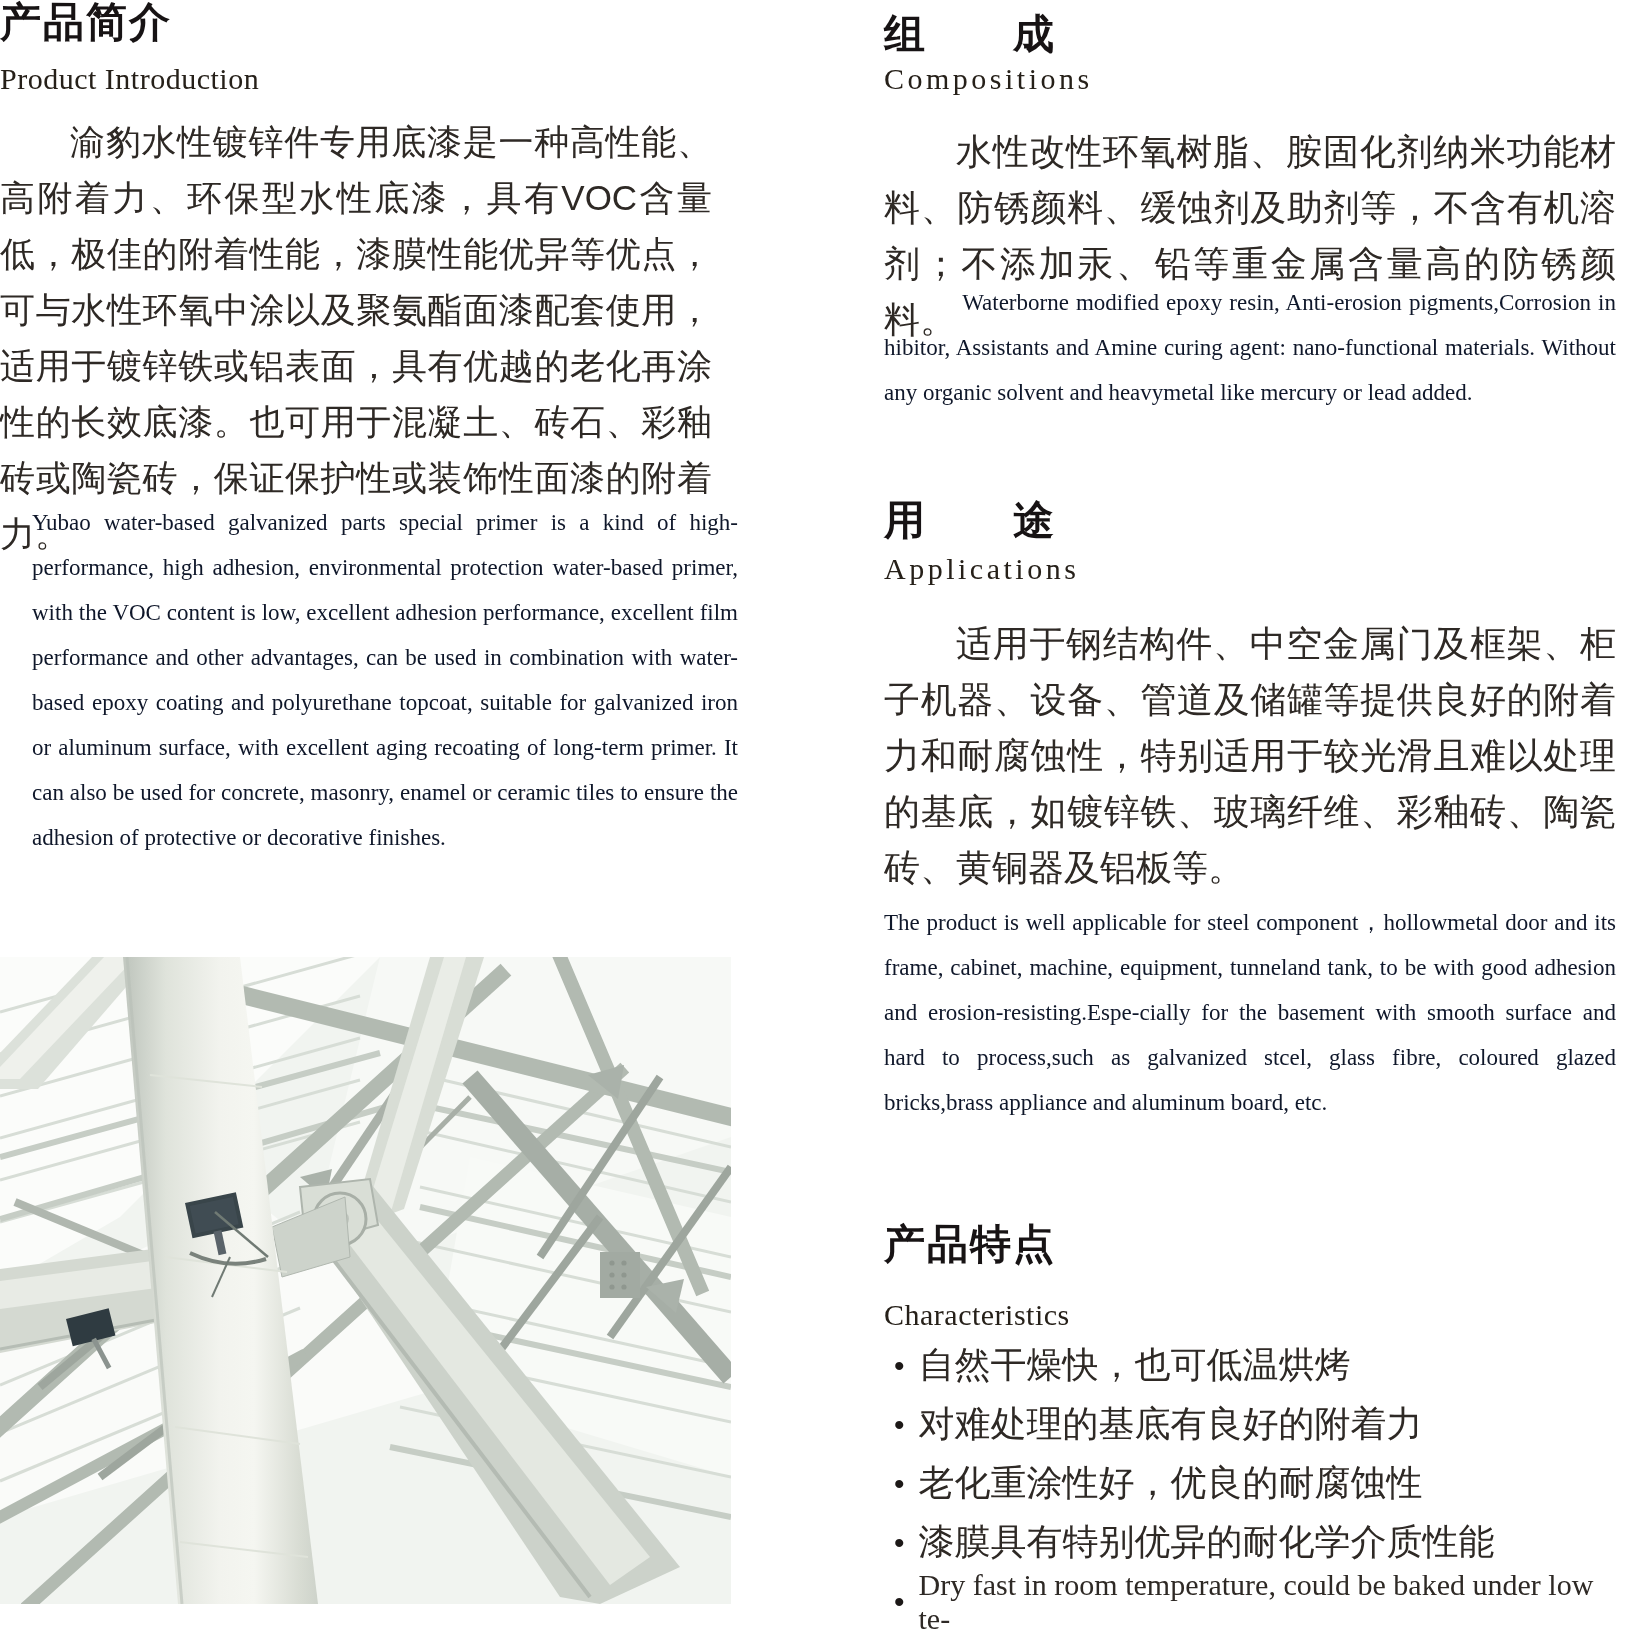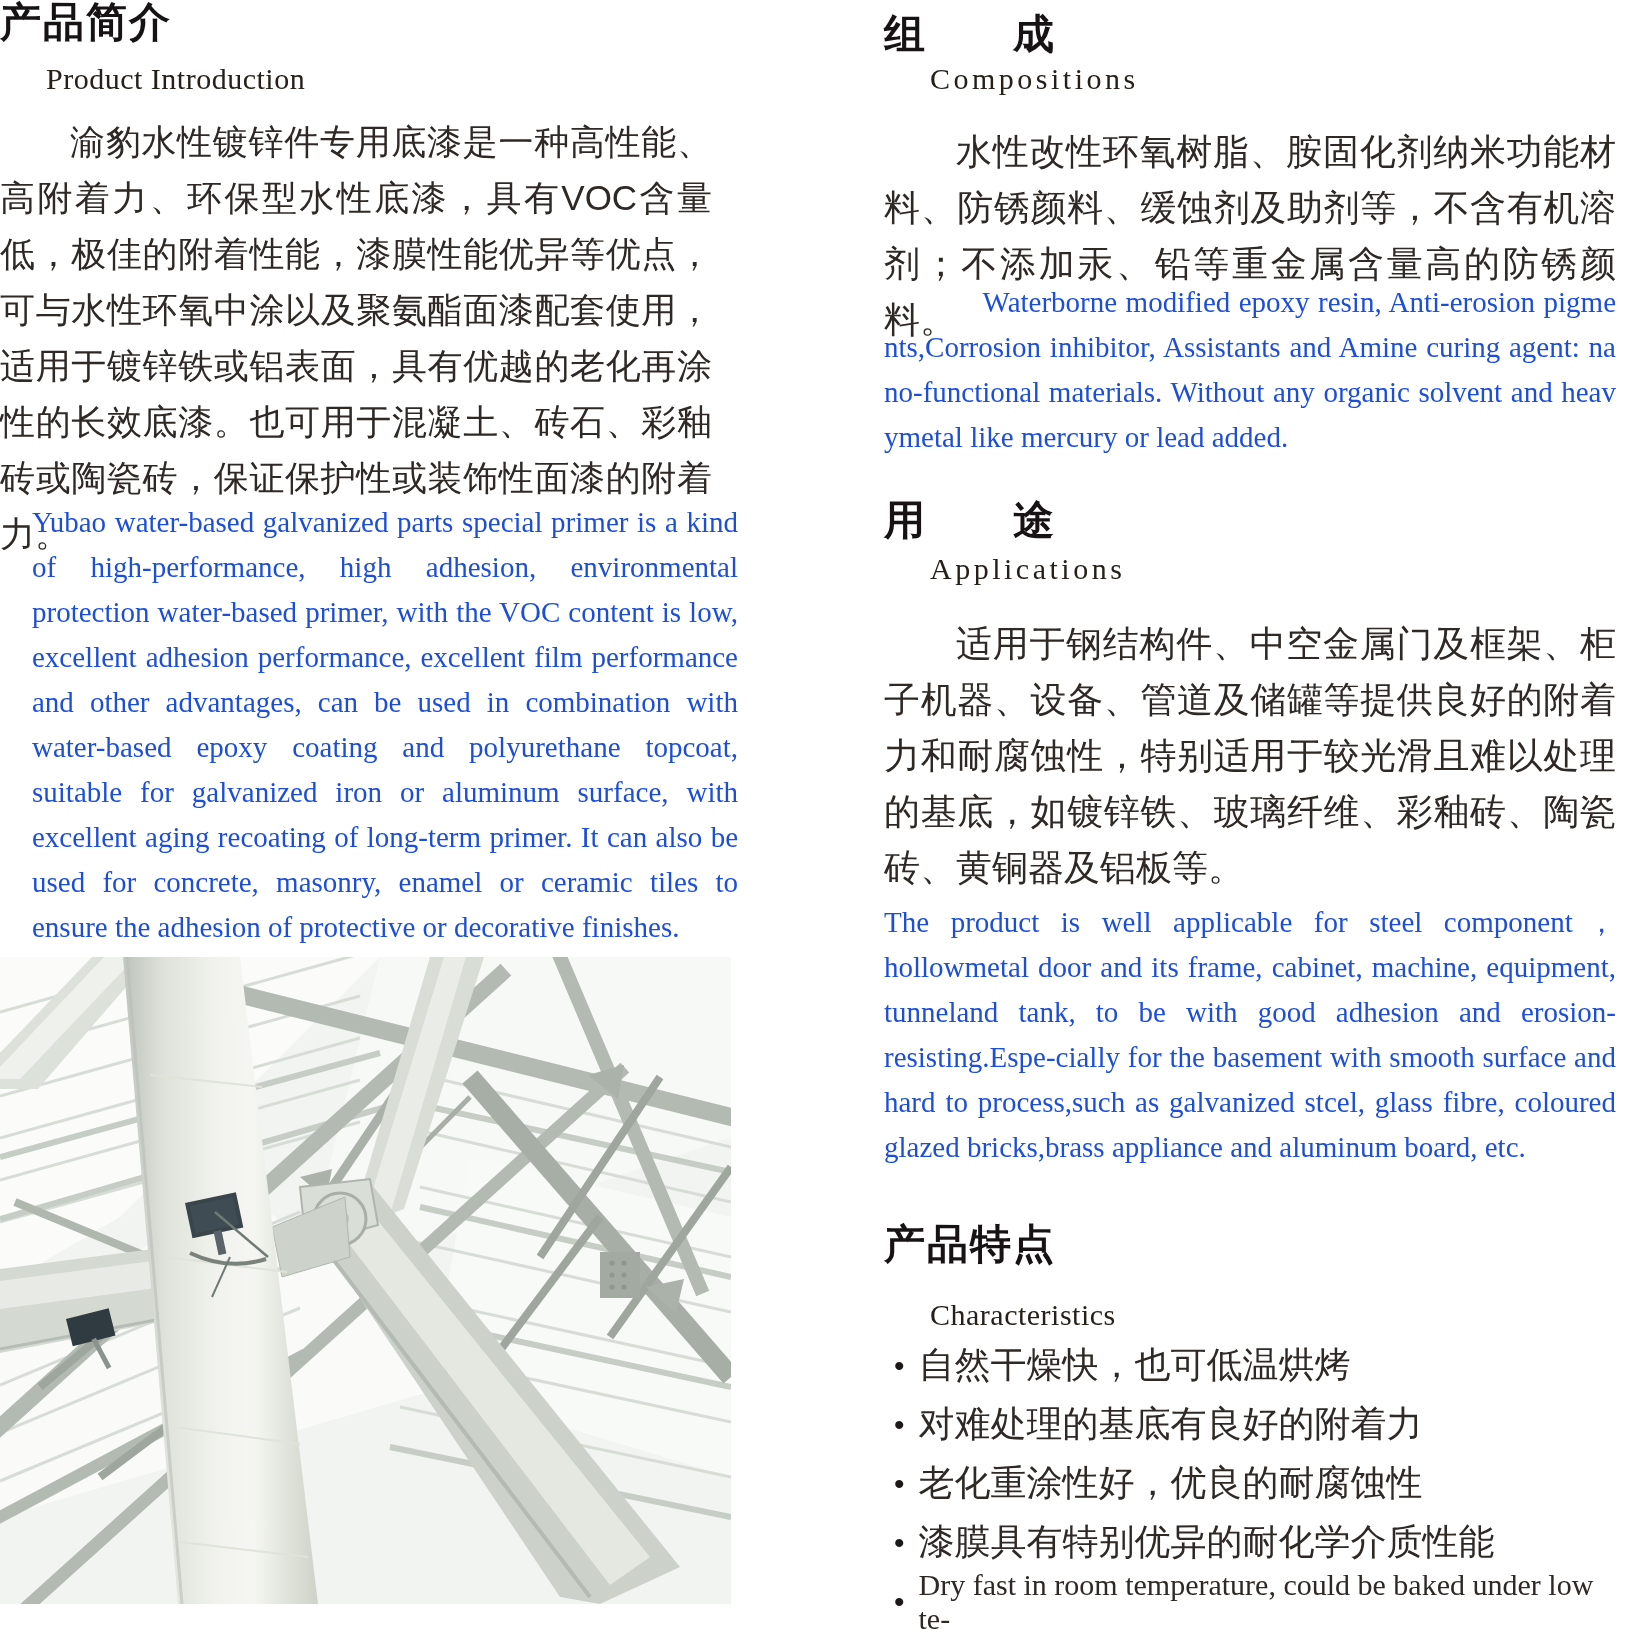--- a/index.html
+++ b/index.html
@@ -3,29 +3,29 @@
 <meta charset="utf-8">
 <style>
   html,body{margin:0;padding:0;background:#ffffff;}
   body{width:1633px;height:1640px;overflow:hidden;}
   .page{position:relative;width:1633px;height:1300px;background:#ffffff;}
   .abs{position:absolute;}
 
   .zh-h{font-family:"Liberation Sans",sans-serif;font-weight:700;font-size:41px;
         line-height:1.12;color:#171314;letter-spacing:2px;white-space:pre;}
   .en-h{font-family:"Liberation Serif",serif;font-weight:400;font-size:30px;
-        line-height:1.1;color:#262019;letter-spacing:3.5px;padding-left:46px;}
+        line-height:1.1;color:#262019;letter-spacing:3.5px;}
   .en-h--tight{letter-spacing:0.5px;}
 
   .zh-b{font-family:"Liberation Sans",sans-serif;font-weight:300;font-size:36px;
         line-height:56px;color:#2e2925;text-align:justify;text-indent:2em;}
   .zh-b--left{font-size:35px;}
 
-  .en-b{font-family:"Liberation Serif",serif;font-size:29px;line-height:45px;
-        color:#1d4ed8;text-align:justify;}
+  .en-b{font-family:"Liberation Serif",serif;font-size:23px;line-height:45px;
+        color:#0f172a;text-align:justify;}
   .en-b--indent{word-break:break-all;text-indent:3.4em;}
 
   .bullets{list-style:none;margin:0;padding:0;}
   .bullets li{height:59px;display:flex;align-items:center;
         font-family:"Liberation Sans",sans-serif;font-weight:300;font-size:36px;color:#2e2925;}
   .bullets li .dot{font-family:"Liberation Sans",sans-serif;font-size:30px;
         margin:0 14px 0 10px;color:#1c1817;}
   .bullets li.en-item{font-family:"Liberation Serif",serif;font-weight:400;font-size:30px;}
 
   

